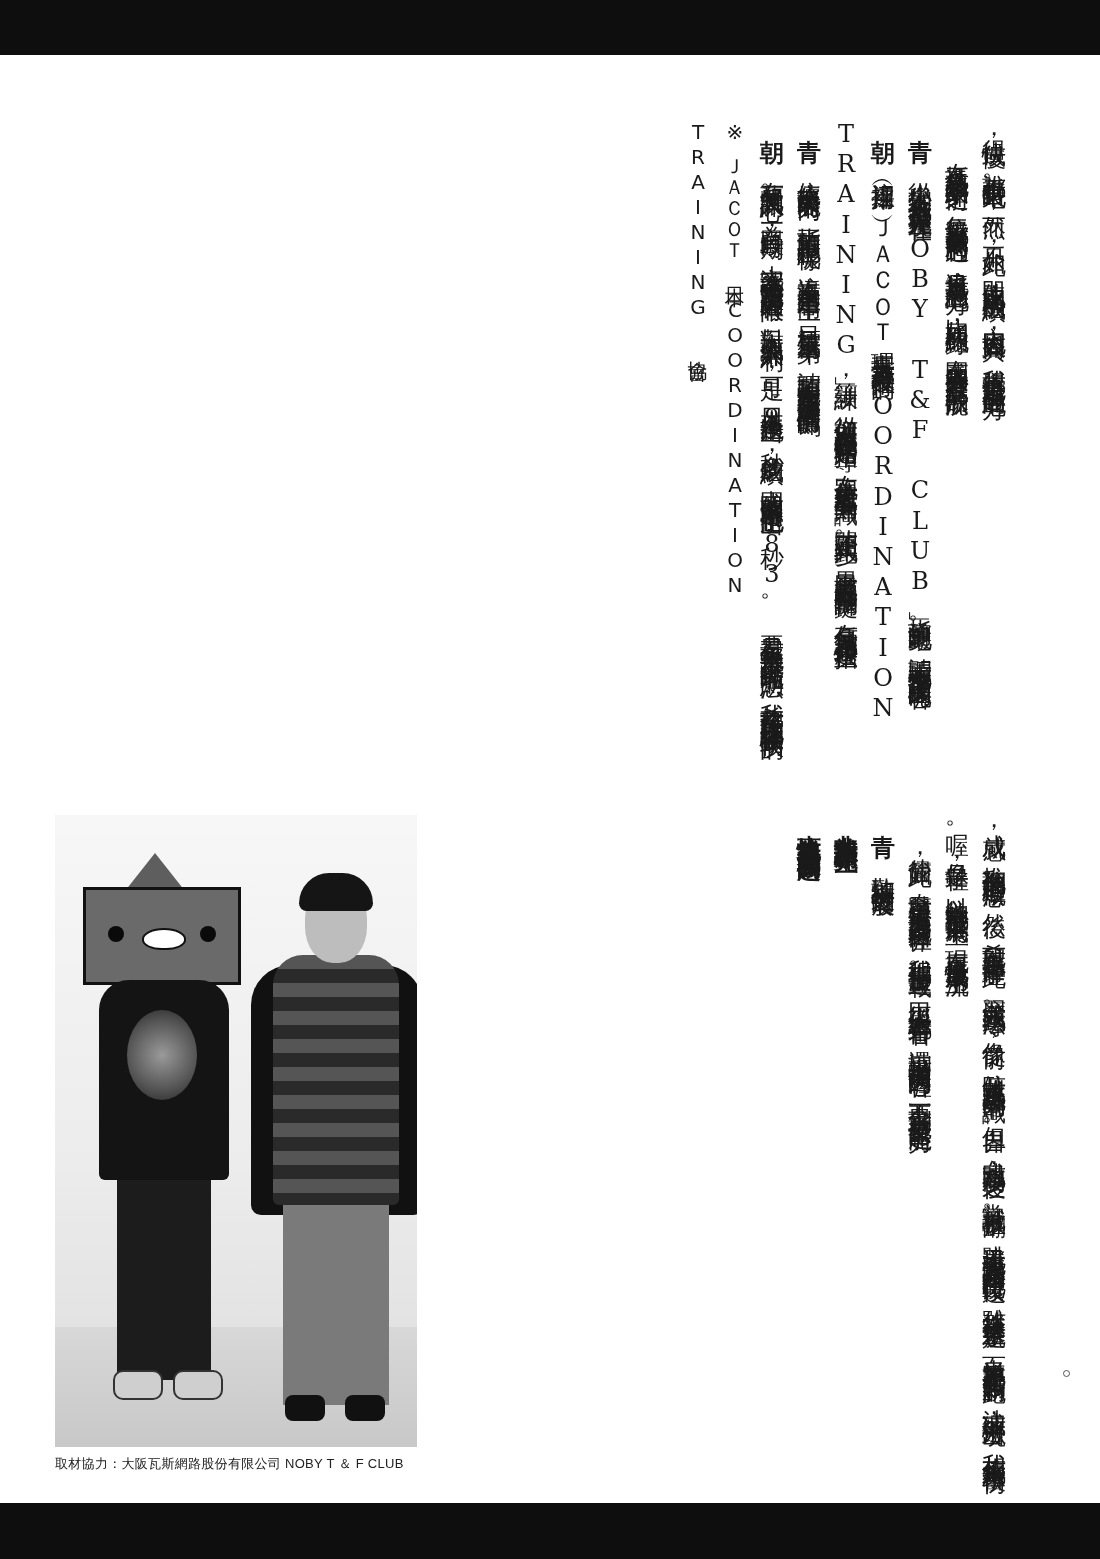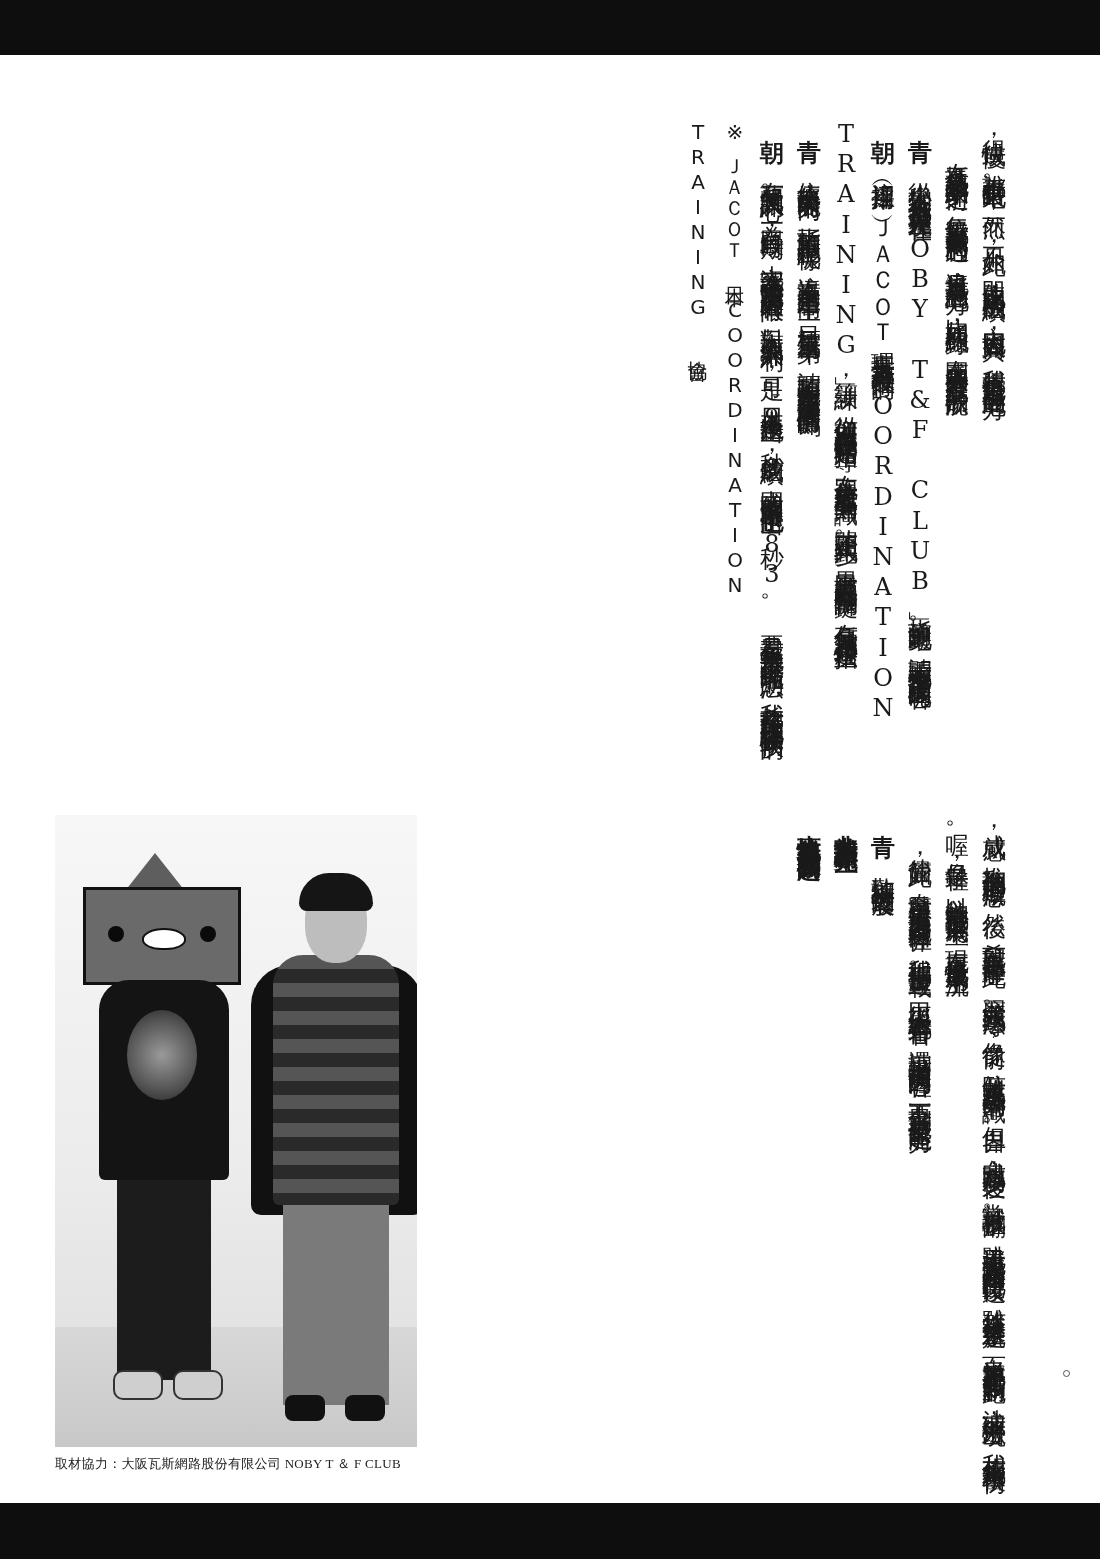--- a/index.html
+++ b/index.html
@@ -46,21 +46,21 @@
   .shoe { position:absolute; width:46px; height:26px; border-radius:10px; background:#cfcfcf; border:2px solid #333; }
   .person-b-head { position:absolute; left:250px; top:68px; width:62px; height:80px; border-radius:45%; background:#bdbdbd; }
   .person-b-hair { position:absolute; left:244px; top:58px; width:74px; height:38px; border-radius:40px 40px 10px 10px; background:#151515; }
   .person-b-arms { position:absolute; left:196px; top:150px; width:172px; height:250px; background:#111; border-radius:40px 40px 10px 10px; }
   .person-b-vest { position:absolute; left:218px; top:140px; width:126px; height:250px; background:repeating-linear-gradient(180deg,#555 0 14px,#2a2a2a 14px 28px); border-radius:30px 30px 6px 6px; }
   .person-b-legs { position:absolute; left:228px; top:390px; width:106px; height:200px; background:#7a7a7a; }
   .shoe-b { position:absolute; width:40px; height:26px; border-radius:8px; background:#111; }
 
   .caption {
     position:absolute; left:55px; top:1455px;
-    font-family:Liberation Serif, serif; font-size:13px; color:#222; letter-spacing:0.3px;
+    font-family:Liberation Sans, sans-serif; font-size:13px; color:#222; letter-spacing:0.3px;
   }
   .stray-dot { position:absolute; left:1063px; top:1370px; width:5px; height:5px; border-radius:50%; border:1px solid #555; }
 </style>
 </head>
 <body>
 
 <div class="band-top"></div>
 
 <div class="vcol" id="top-block">
   <span class="para"><span>得快或慢，誰都看得出來吧。然而，不只如此，即使跑出同樣的成績，內容也因人而異，我覺得這也是田徑有趣的地方。</span></span>

